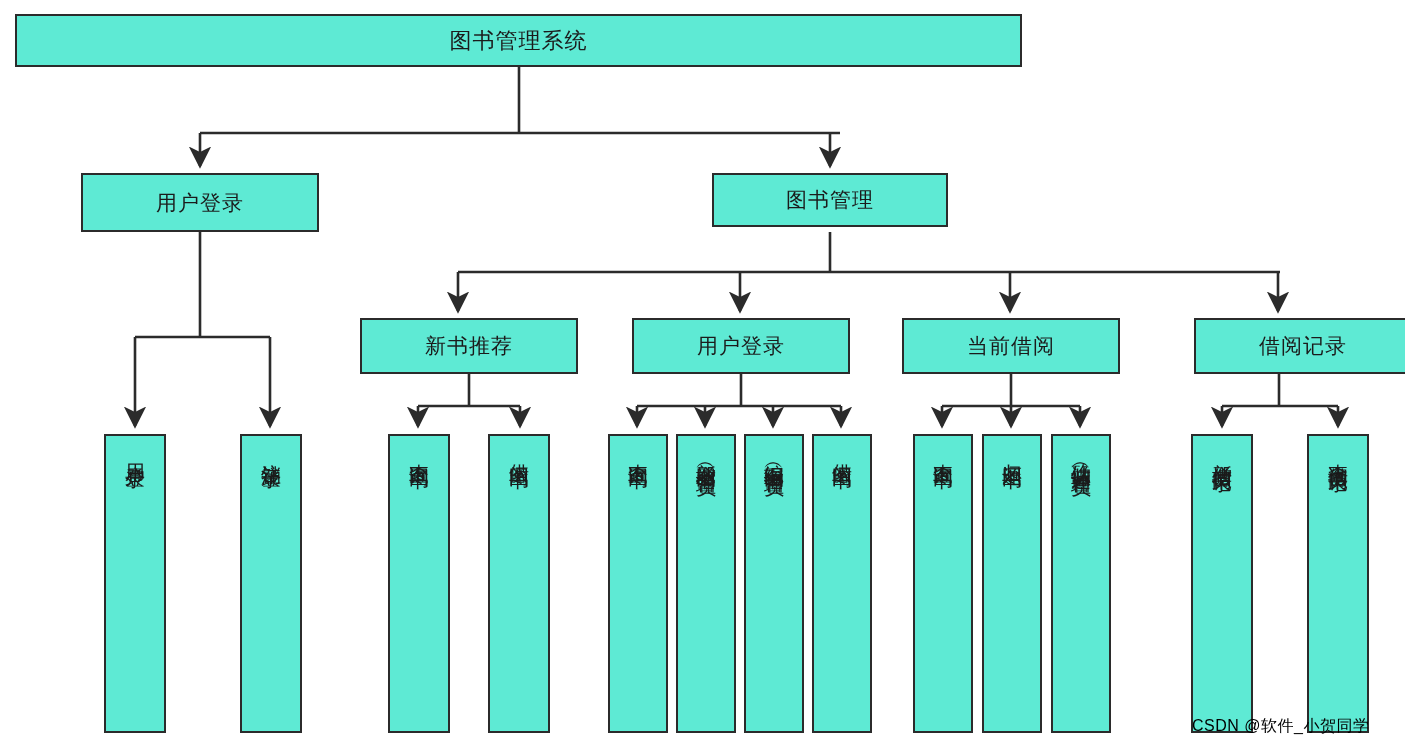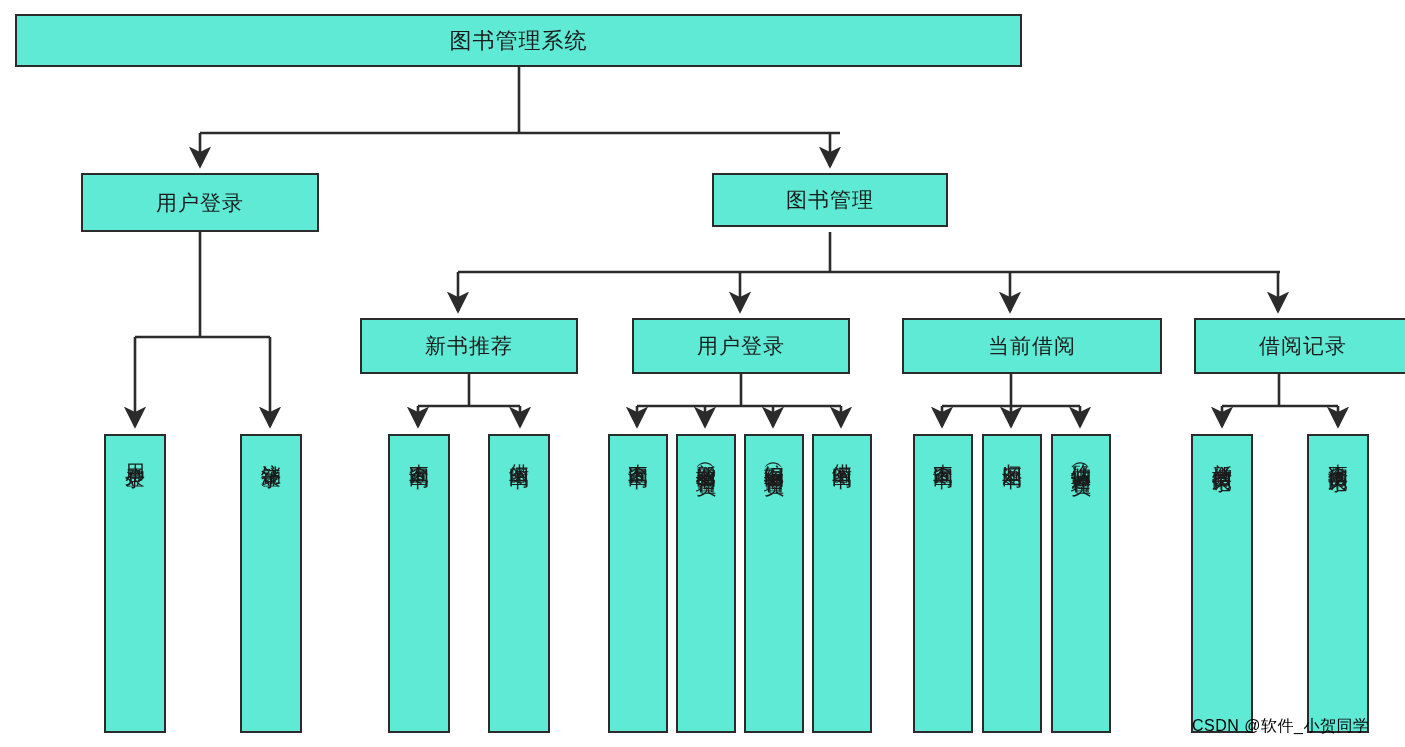--- a/index.html
+++ b/index.html
@@ -131,21 +131,21 @@
   <div class="node horiz" style="left:712px; top:173px; width:236px; height:54px;">
     <span>图书管理</span>
   </div>
 
   <div class="node horiz" style="left:360px; top:318px; width:218px; height:56px;">
     <span>新书推荐</span>
   </div>
   <div class="node horiz" style="left:632px; top:318px; width:218px; height:56px;">
     <span>用户登录</span>
   </div>
-  <div class="node horiz" style="left:902px; top:318px; width:260px; height:56px;">
+  <div class="node horiz" style="left:902px; top:318px; width:218px; height:56px;">
     <span>当前借阅</span>
   </div>
   <div class="node horiz" style="left:1194px; top:318px; width:218px; height:56px;">
     <span>借阅记录</span>
   </div>
 
   <div class="node vert" style="left:104px; top:434px; width:62px; height:299px;">
     <span class="vtext">用户登录</span>
   </div>
   <div class="node vert" style="left:240px; top:434px; width:62px; height:299px;">

